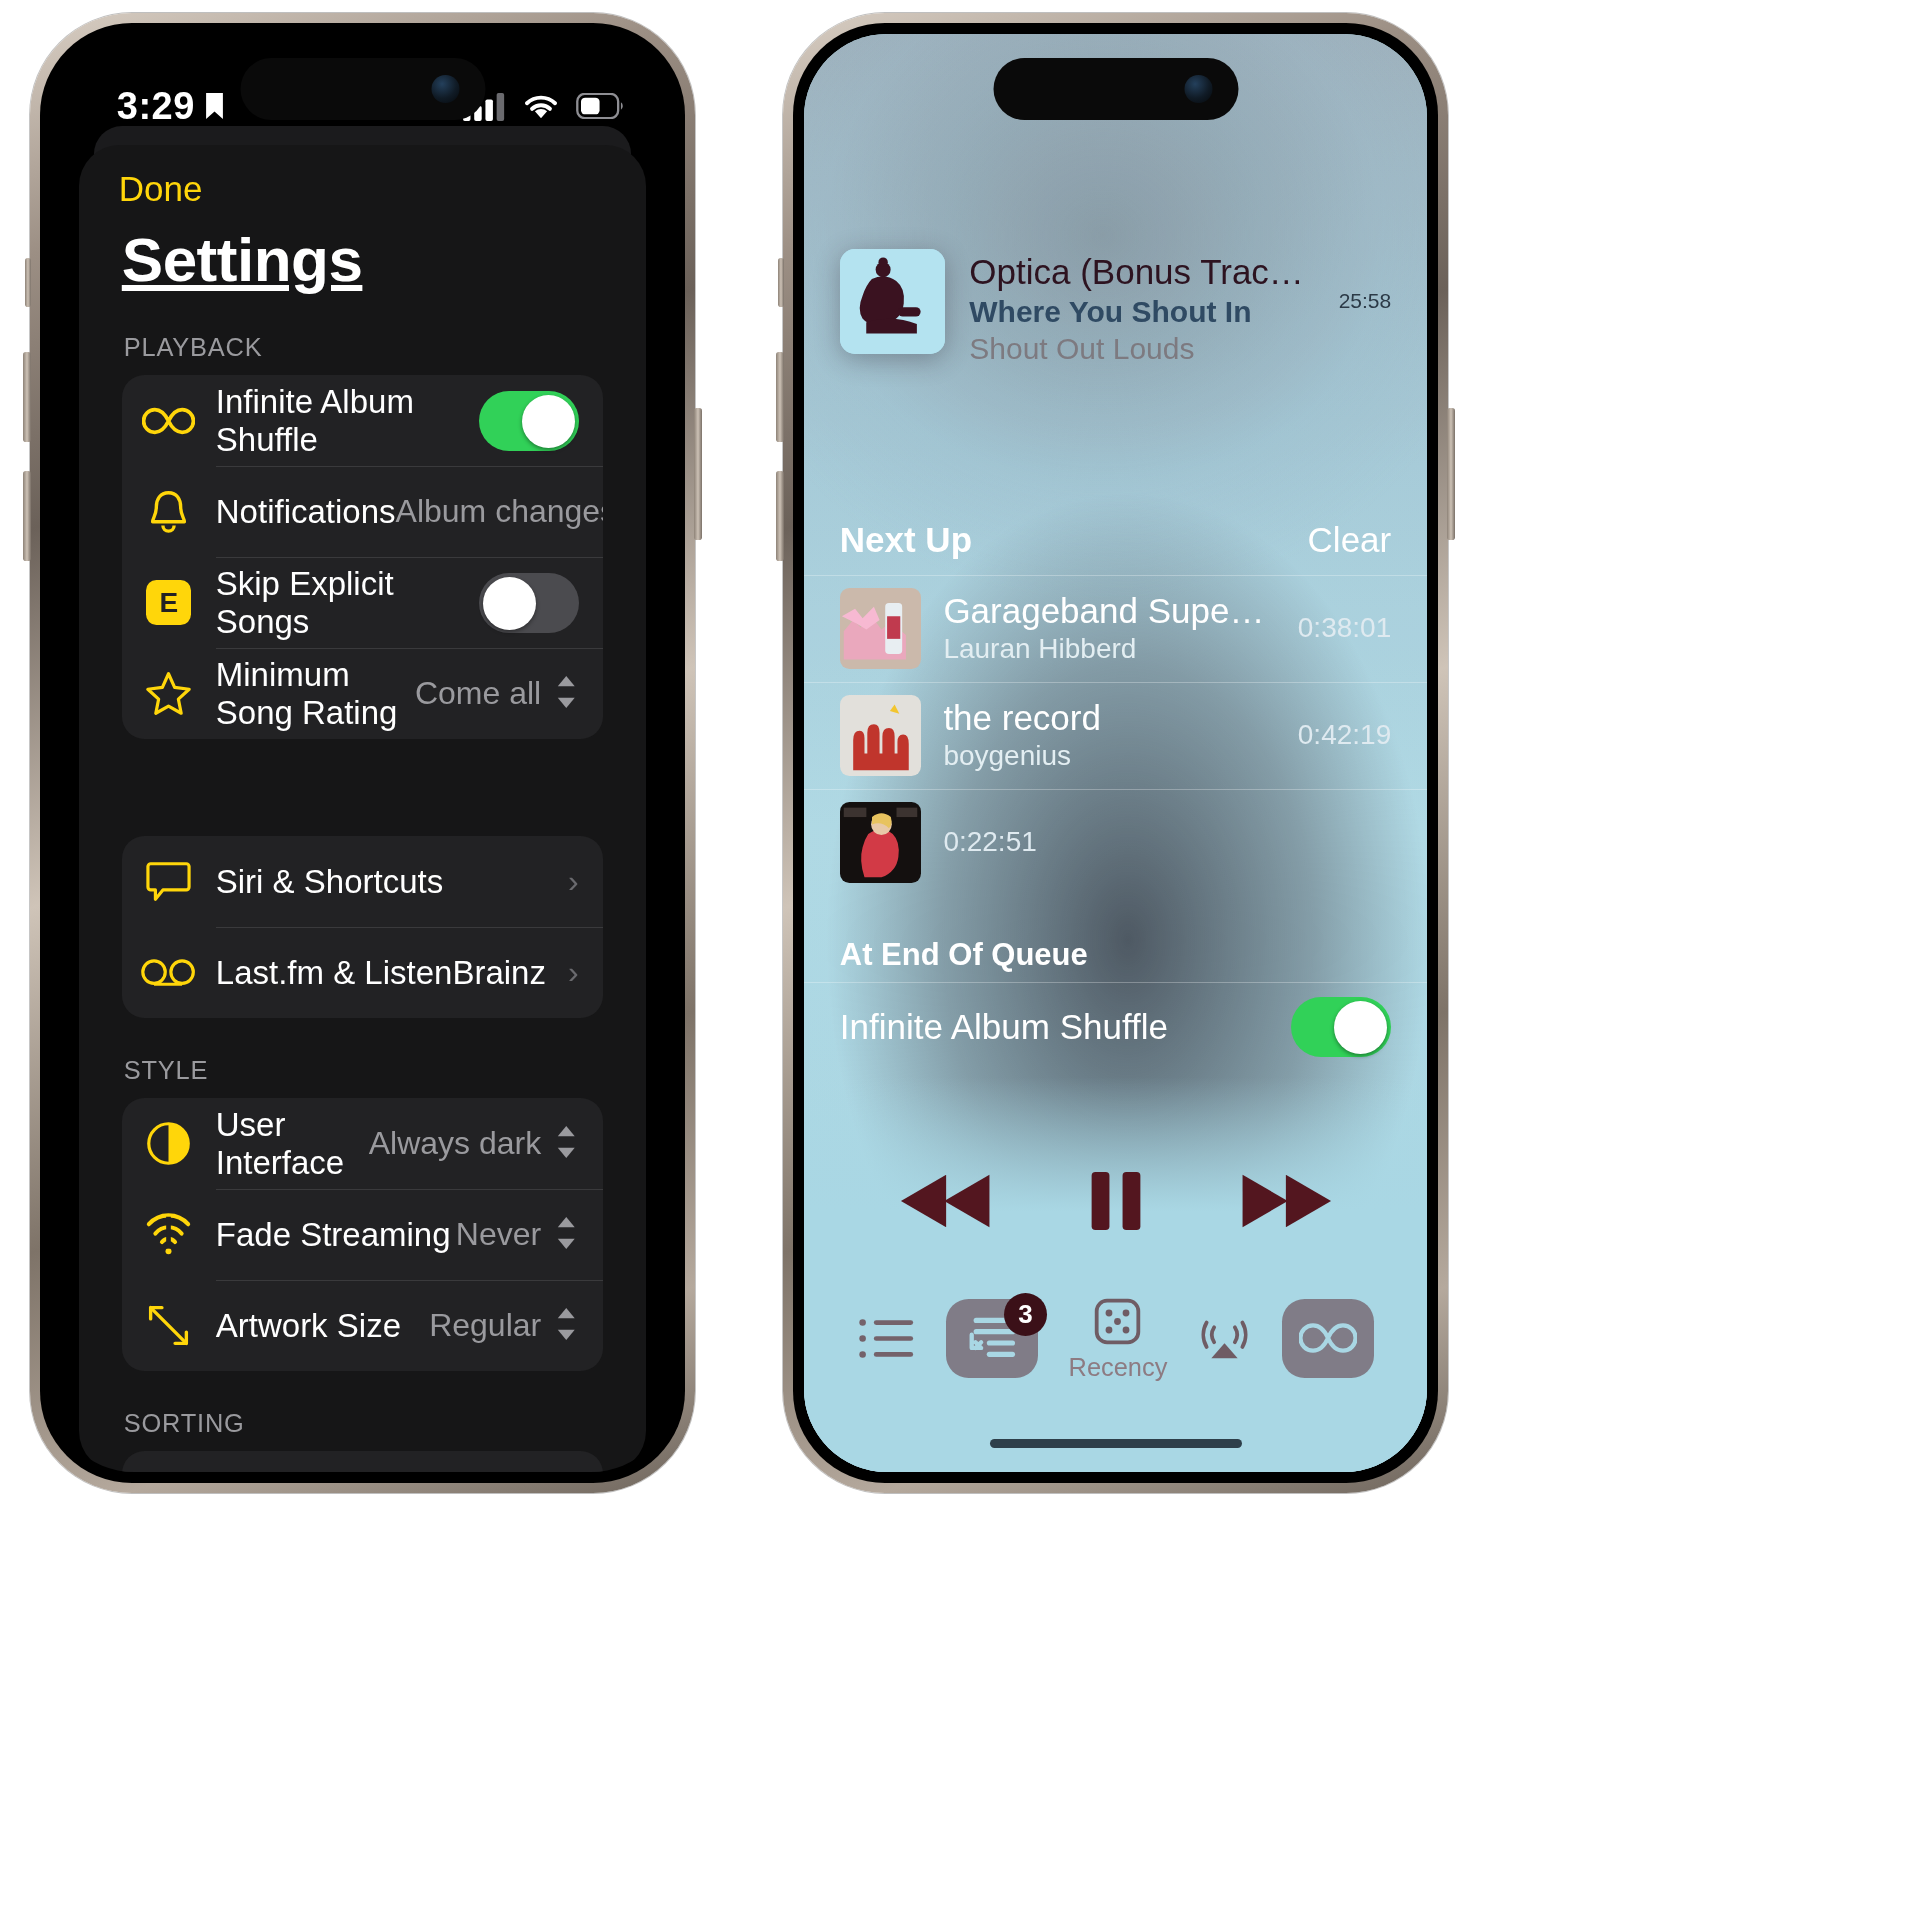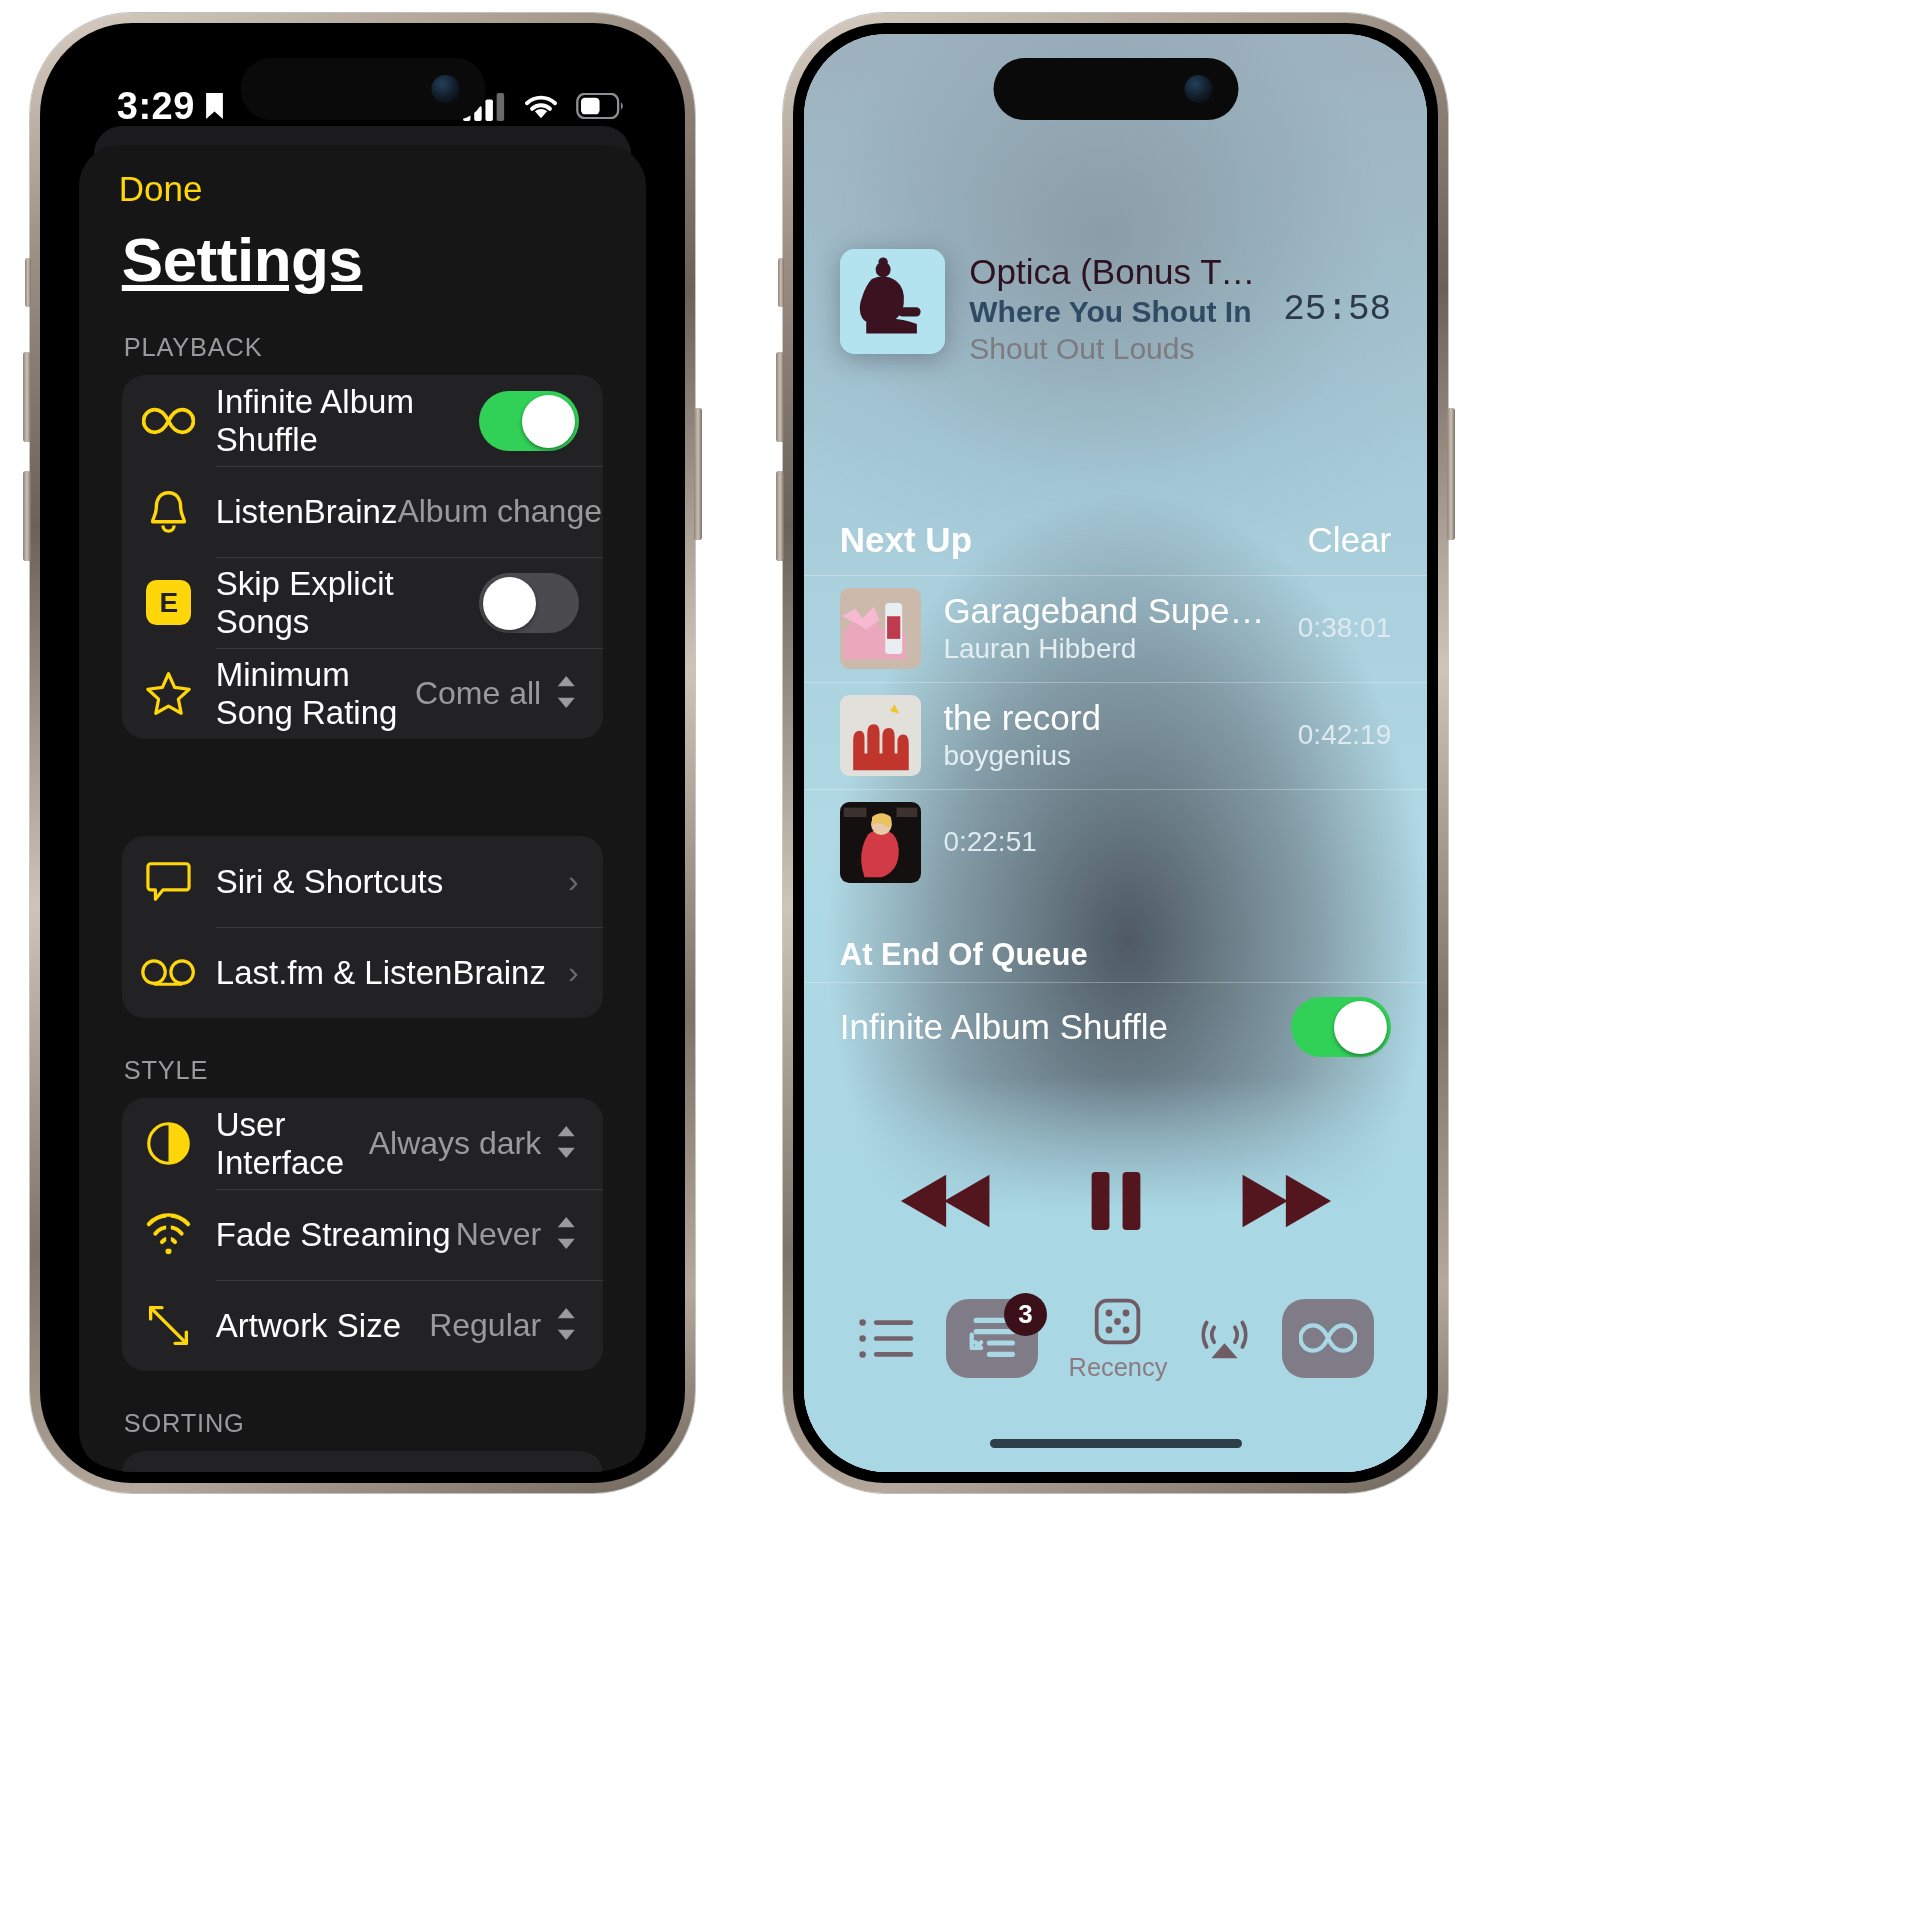--- a/index.html
+++ b/index.html
@@ -113,21 +113,21 @@
     position:absolute; left:0; right:0; bottom:0; height:395px;
     background: linear-gradient(180deg, rgba(169,215,228,0) 0%, #a9d7e4 34%, #a9d7e4 100%);
   }
   .np-header { position:absolute; left:0; right:0; top:215px; padding: 0 36px; display:flex; align-items:flex-start; gap:24.5px; }
   .np-art { width:105px; height:105px; border-radius:15px; overflow:hidden; flex:none; position:relative;
             background:#ace0ef; box-shadow:0 5.6px 26px rgba(40,30,40,.32); }
   .np-meta { flex:1; min-width:0; padding-top:2.8px;}
   .np-title { font-size:35px; color:#2d1320; font-weight:400; white-space:nowrap; overflow:hidden; text-overflow:ellipsis;}
   .np-album { font-size:30px; color:#2f4a63; font-weight:700; margin-top:3.8px;}
   .np-artist { font-size:30px; color:#7d7a80; margin-top:2.8px;}
-  .np-time { font-size:36px; color:#2c3a47; padding-top:40px; white-space:nowrap;font-family:Liberation Mono, monospace; }
+  .np-time { font-size:21px; color:#2c3a47; padding-top:40px; white-space:nowrap; }
 
   .queue { position:absolute; left:0; right:0; top:486px; }
   .queue-head { display:flex; align-items:baseline; justify-content:space-between; padding: 0 36px 15px 36px;}
   .queue-head-title { font-size:35px; color:#ffffff; font-weight:700; }
   .clear-btn { font-size:35px; color:#ffffff; }
   .q-row { display:flex; align-items:center; gap:22.6px; padding: 13px 36px; position:relative; }
   .q-row + .q-row::before,
   .q-first::before { content:""; position:absolute; left:0; right:0; top:0; height:0.9px; background:rgba(255,255,255,0.28); }
   .q-art { width:81px; height:81px; border-radius:9.4px; flex:none; overflow:hidden; position:relative;}
   .q-meta { flex:1; min-width:0; }
@@ -219,21 +219,21 @@
                   </span>
               </div>
 
               <div class="row">
                 <span class="row-icon">
                   <svg width="43" height="47" viewBox="0 0 46 50">
                     <path d="M23 5 C14 5 10 12 10 20 C10 29 6 32 6 36 H40 C40 32 36 29 36 20 C36 12 32 5 23 5 Z" stroke="#ffd60a" stroke-width="3.6" fill="none" stroke-linejoin="round"></path>
                     <path d="M17 40 a6 6 0 0 0 12 0" stroke="#ffd60a" stroke-width="3.6" fill="none"></path>
                   </svg>
                 </span>
-                <span class="row-label">ListenBrainz</span>
+                <span class="row-label">Notifications</span>
                 <span class="row-value">Album changes</span>
 
               </div>
 
               <div class="row">
                 <span class="row-icon">
                   <span class="eicon">E</span>
                 </span>
                 <span class="row-label">Skip Explicit Songs</span>
                 <span class="toggle off">

